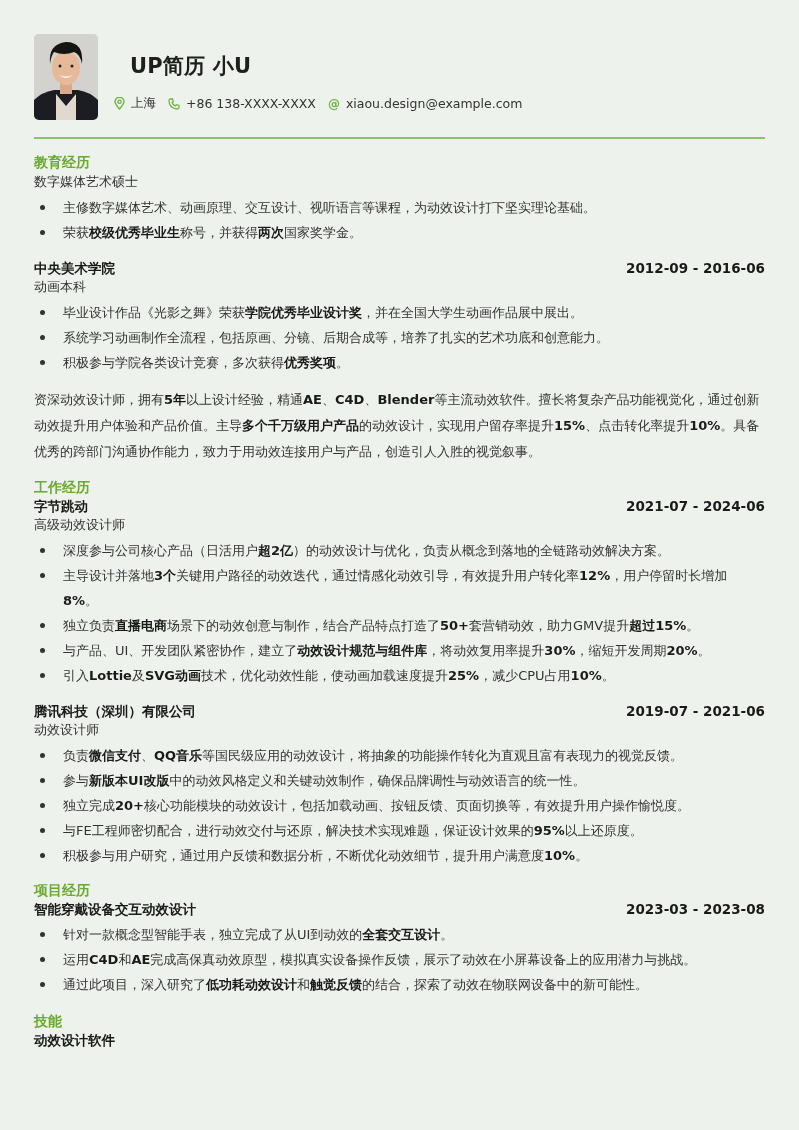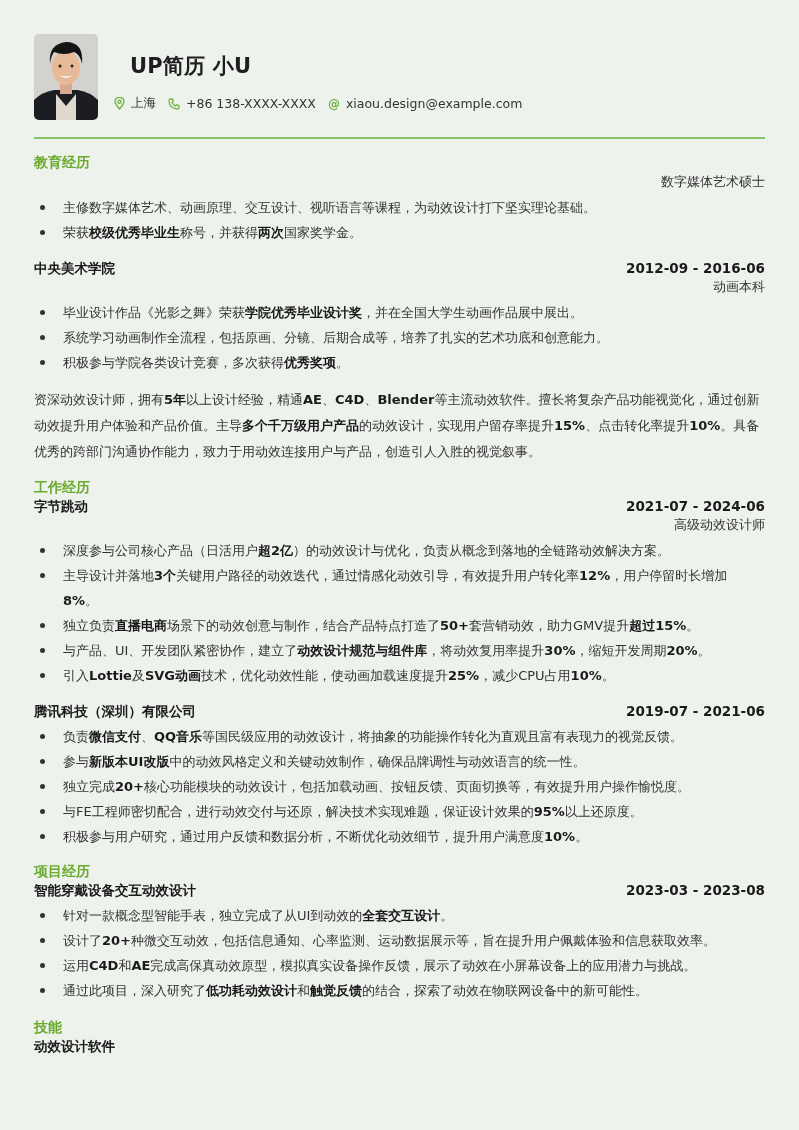--- a/index.html
+++ b/index.html
@@ -17,21 +17,21 @@
   }
   .name { position: absolute; left: 96px; top: 18px; font-size: 21px; font-weight: bold; color: #1e1e1e; letter-spacing: 0.2px; }
   .contact { position: absolute; left: 80px; top: 52px; font-size: 12.5px; color: #333; display: flex; align-items: center; white-space: nowrap; }
   .contact .ic { color: #6db33f; font-size: 12px; margin-right: 6px; display: inline-flex; align-items: center; }
   .contact .item { display: inline-flex; align-items: center; margin-right: 12px; margin-top: 9px; }
   .divider { position: absolute; left: 34px; top: 137px; width: 731px; height: 2px; background: #8dc26a; }
 
   .content { position: absolute; left: 34px; top: 152px; width: 731px; }
   .sec-title { color: #6aaa2e; font-size: 14px; font-weight: bold; line-height: 20px; height: 20px; }
   .entry-head { display: flex; justify-content: space-between; line-height: 18px; font-size: 13.5px; font-weight: bold; color: #1a1a1a; }
-  .entry-sub { display: flex; justify-content: flex-end; line-height: 19px; font-size: 13px; color: #333; }
+  .entry-sub { display: flex; justify-content: flex-start; line-height: 19px; font-size: 13px; color: #333; }
   ul.bullets { list-style: none; margin: 4px 12px 0 0; padding: 0; }
   ul.bullets li { position: relative; padding-left: 29px; font-size: 13px; line-height: 25px; color: #333; }
   ul.bullets li::before {
     content: ""; position: absolute; left: 6px; top: 10px; width: 5px; height: 5px; border-radius: 50%; background: #333;
   }
   b { font-weight: bold; color: #1a1a1a; }
   .summary { font-size: 13px; line-height: 26px; color: #333; margin: 0; }
   .gap-sm { height: 12px; }
   .gap-md { height: 14px; }
 </style>
@@ -137,40 +137,42 @@
       </ul>
   </div>
 
   <div class="gap-md"></div>
 
   <div>
     <div class="entry-head">
       <span>腾讯科技（深圳）有限公司</span>
       <span>2019-07 - 2021-06</span>
     </div>
+    <div class="entry-sub">
+      <span>动效设计师</span>
+    </div>
     <ul class="bullets">
         <li><span>负责</span><b>微信支付</b><span>、</span><b>QQ音乐</b><span>等国民级应用的动效设计，将抽象的功能操作转化为直观且富有表现力的视觉反馈。</span></li>
         <li><span>参与</span><b>新版本UI改版</b><span>中的动效风格定义和关键动效制作，确保品牌调性与动效语言的统一性。</span></li>
         <li><span>独立完成</span><b>20+</b><span>核心功能模块的动效设计，包括加载动画、按钮反馈、页面切换等，有效提升用户操作愉悦度。</span></li>
         <li><span>与FE工程师密切配合，进行动效交付与还原，解决技术实现难题，保证设计效果的</span><b>95%</b><span>以上还原度。</span></li>
         <li><span>积极参与用户研究，通过用户反馈和数据分析，不断优化动效细节，提升用户满意度</span><b>10%</b><span>。</span></li>
       </ul>
   </div>
 
   <div class="gap-sm"></div>
 
   <div class="sec-title">项目经历</div>
   <div>
     <div class="entry-head">
       <span>智能穿戴设备交互动效设计</span>
       <span>2023-03 - 2023-08</span>
     </div>
     <ul class="bullets">
         <li><span>针对一款概念型智能手表，独立完成了从UI到动效的</span><b>全套交互设计</b><span>。</span></li>
-        <li><span>设计了</span><b>20+</b><span>种微交互动效，包括信息通知、心率监测、运动数据展示等，旨在提升用户佩戴体验和信息获取效率。</span></li>
         <li><span>运用</span><b>C4D</b><span>和</span><b>AE</b><span>完成高保真动效原型，模拟真实设备操作反馈，展示了动效在小屏幕设备上的应用潜力与挑战。</span></li>
         <li><span>通过此项目，深入研究了</span><b>低功耗动效设计</b><span>和</span><b>触觉反馈</b><span>的结合，探索了动效在物联网设备中的新可能性。</span></li>
       </ul>
   </div>
 
   <div class="gap-md"></div>
 
   <div class="sec-title">技能</div>
   <div class="entry-head">
     <span>动效设计软件</span>

